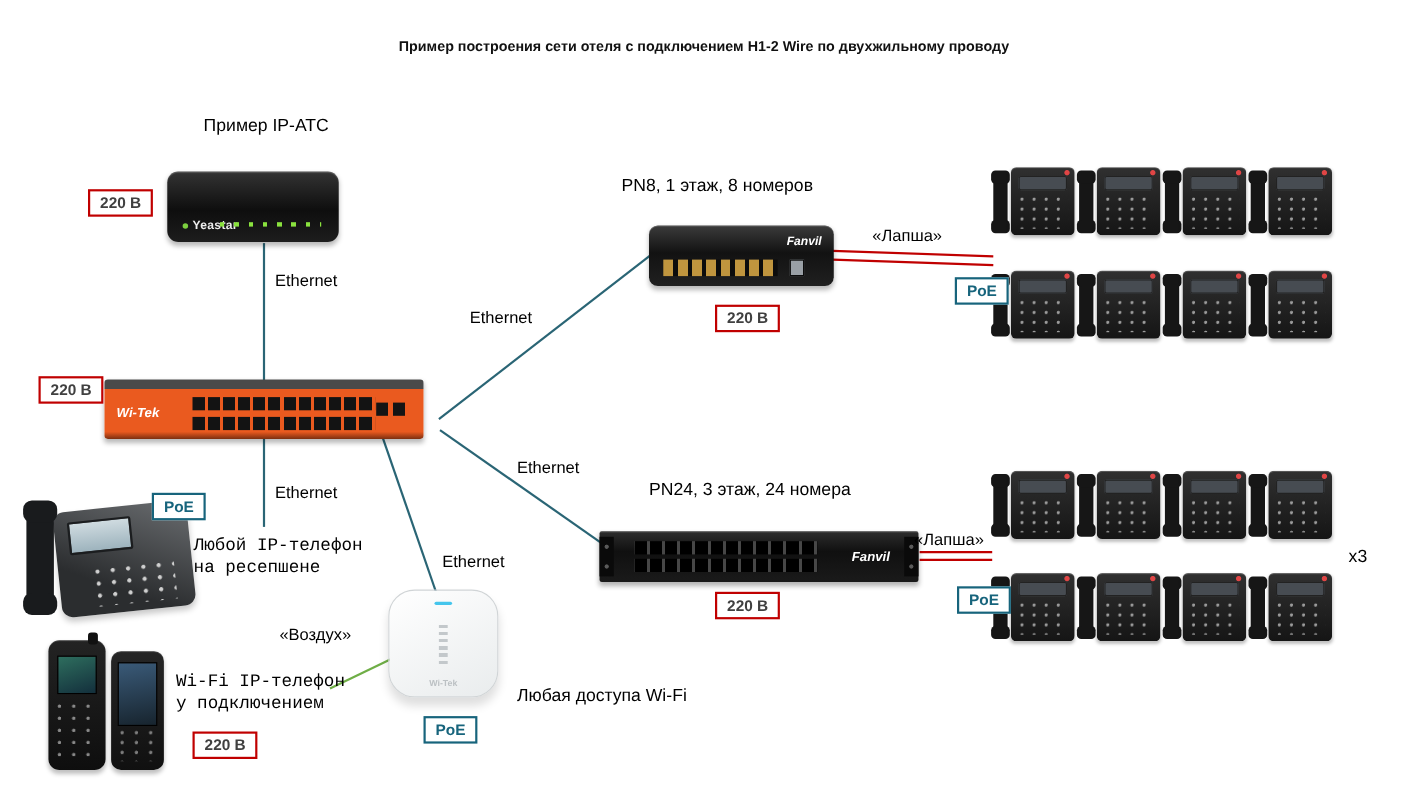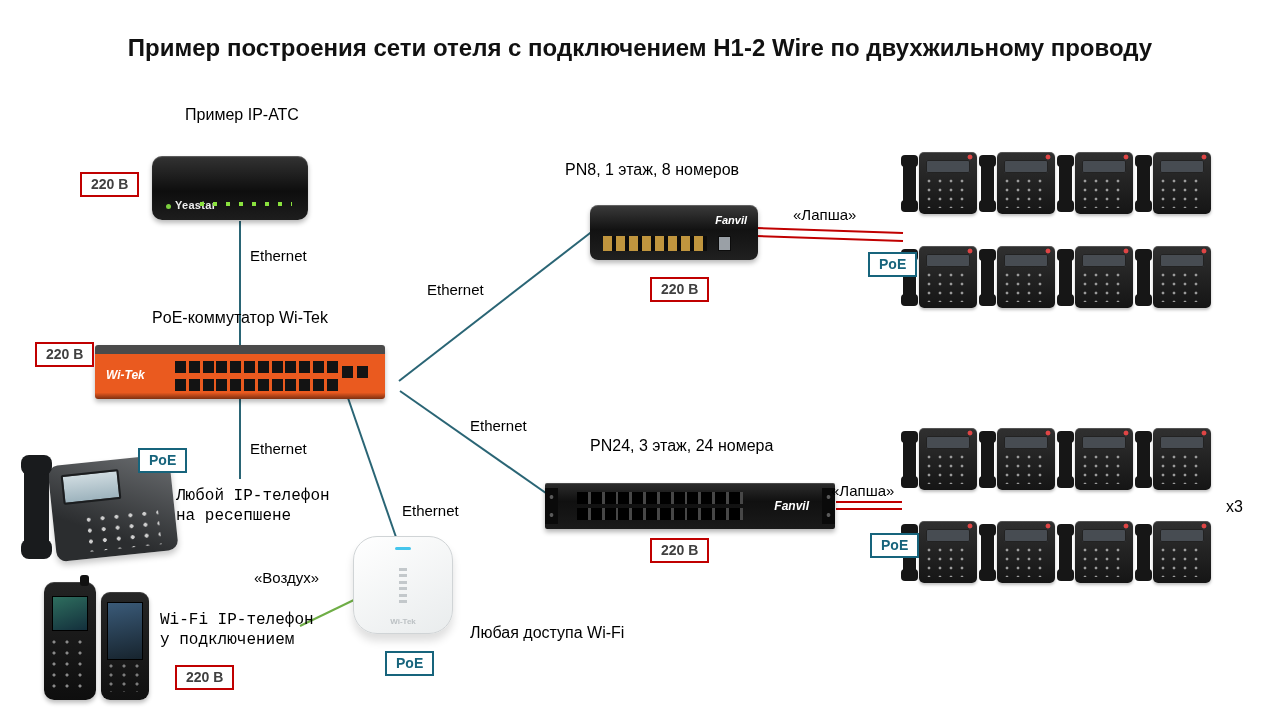--- a/index.html
+++ b/index.html
@@ -3,21 +3,21 @@
 <meta charset="utf-8">
 <style>
   * { margin:0; padding:0; box-sizing:border-box; }
   html,body { background:#fff; }
   .canvas {
     position:relative; width:1280px; height:720px; background:#ffffff;
     font-family:"Liberation Sans", sans-serif; color:#000; overflow:hidden;
   }
   .title {
     position:absolute; top:34px; left:0; width:100%; text-align:center;
-    font-size:24px; font-weight:bold; color:#111; z-index:3;
+    font-size:13px; font-weight:bold; color:#111; z-index:3;
   }
   .wires { position:absolute; left:0; top:0; width:1280px; height:720px; z-index:1; }
   .lbl { position:absolute; font-size:16px; color:#000; white-space:nowrap; z-index:3; }
   .lbl.small { font-size:15px; }
   .lbl.center { text-align:center; }
   .lbl .line { display:block; line-height:1.25;font-family:Liberation Mono, monospace; }
   .badge {
     position:absolute; z-index:4; background:#fff; border:2px solid;
     font-size:14px; font-weight:bold; padding:3px 9px; line-height:1.1;
   }
@@ -161,21 +161,20 @@
   </svg>
 
   <div class="lbl center" style="left:152px; top:106px; width:180px;">Пример IP-АТС</div>
   <div class="yeastar">
     <span class="ybrand">Yeastar</span>
     <span class="yleds"></span>
   </div>
   <div class="badge power" style="left:80px; top:172px;">220 В</div>
   <div class="lbl small" style="left:250px; top:247px;">Ethernet</div>
 
-  <div class="lbl center" style="left:95px; top:309px; width:290px;">PoE-коммутатор Wi-Tek</div>
   <div class="witek">
     <span class="wbrand">Wi-Tek</span>
     <span class="wports">
         <span class="prow r1"></span>
         <span class="prow r2"></span>
       </span>
     <span class="wsfp"></span>
   </div>
   <div class="badge power" style="left:35px; top:342px;">220 В</div>
 

